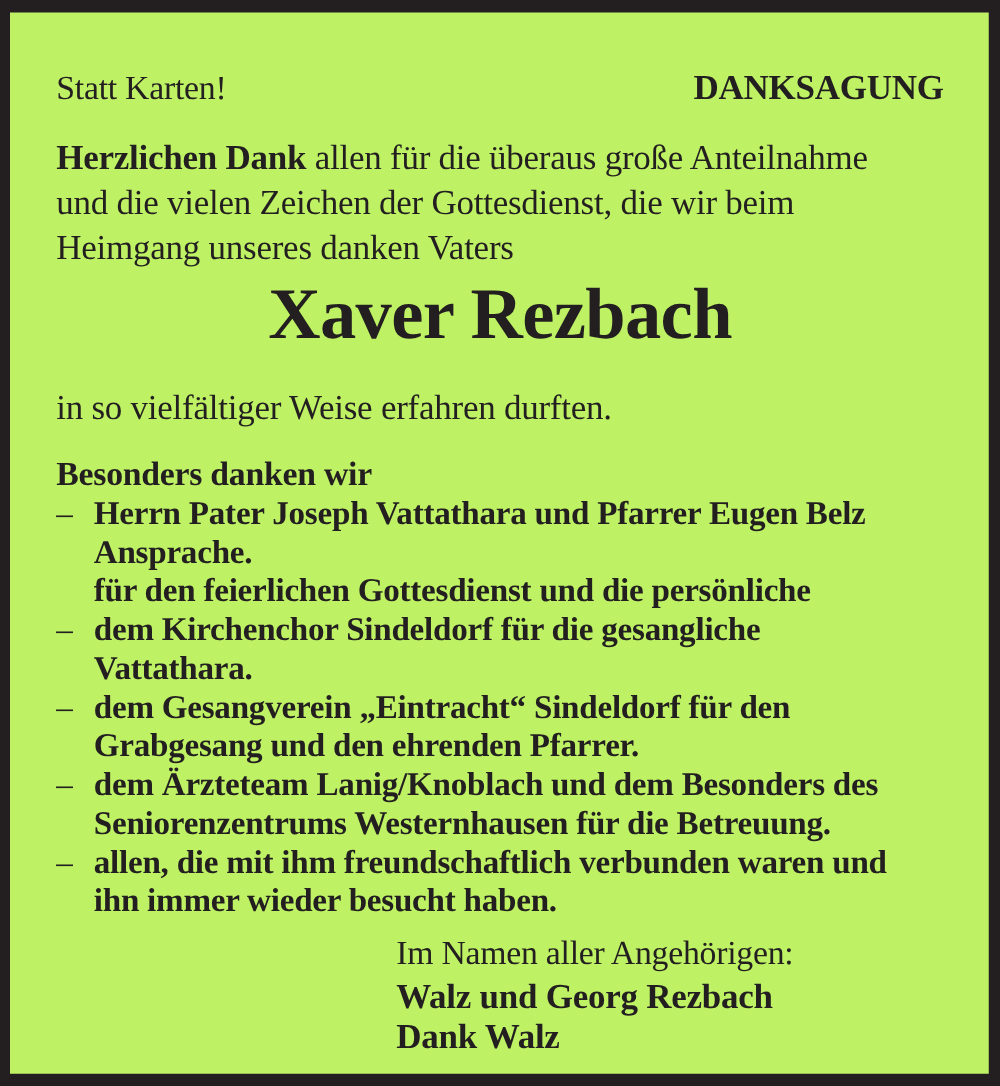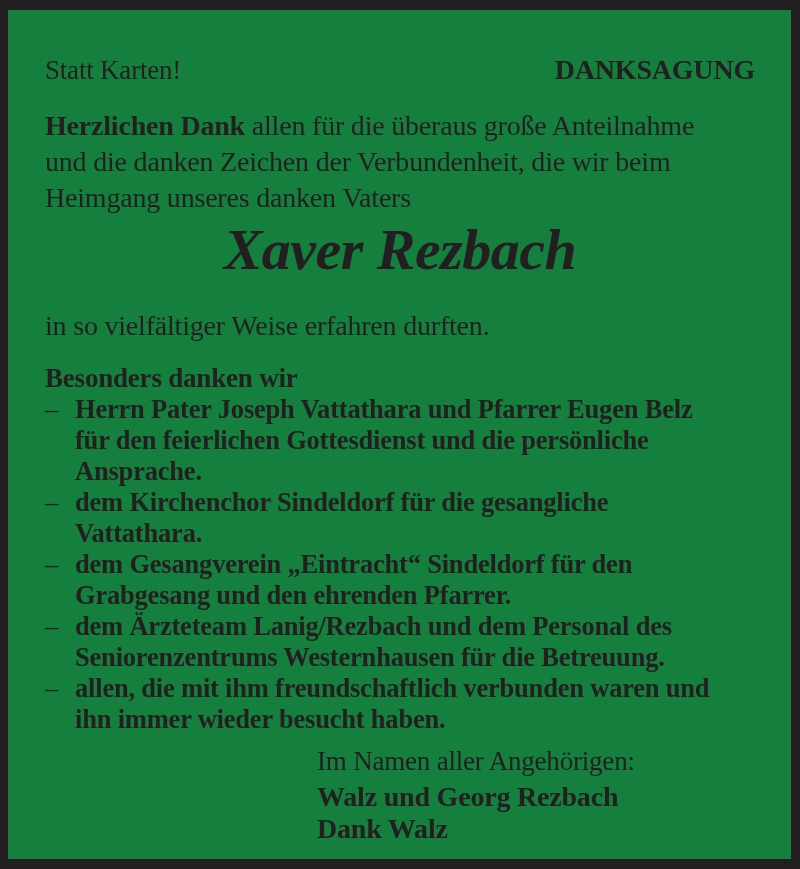--- a/index.html
+++ b/index.html
@@ -5,21 +5,21 @@
   html, body {
     margin: 0;
     padding: 0;
     background: #ffffff;
   }
   .ad-frame {
     position: relative;
     width: 800px;
     height: 869px;
     box-sizing: border-box;
-    background: #15803d;
+    background: #bef264;
     border: 10px solid #231f20;
     border-left-width: 8px;
     border-right-width: 9px;
     padding: 32px 36px 0 37px;
     overflow: hidden;
     font-family: "Liberation Serif", "DejaVu Serif", serif;
     color: #231f20;
     letter-spacing: -0.2px;
   }
   .header-row {
@@ -45,21 +45,20 @@
   .lead-bold {
     font-weight: bold;
   }
   .deceased-name {
     margin: 2px 0 0 0;
     text-align: center;
     font-size: 58px;
     line-height: 64px;
     font-weight: bold;
     letter-spacing: -0.5px;
-    font-style: italic;
   }
   .after-line {
     margin-top: 26px;
     font-size: 28px;
     line-height: 36px;
   }
   .thanks-heading {
     margin-top: 18px;
     font-weight: bold;
     font-size: 27px;
@@ -99,38 +98,38 @@
 
   <div class="header-row">
     <span class="pre-title">Statt Karten!</span>
     <span class="doc-type">DANKSAGUNG</span>
   </div>
 
   <div class="intro">
     <div class="nowrap-line">
       <span class="lead-bold">Herzlichen Dank</span><span> allen für die überaus große Anteilnahme</span>
     </div>
-    <div class="nowrap-line">und die danken Zeichen der Verbundenheit, die wir beim</div>
+    <div class="nowrap-line">und die vielen Zeichen der Gottesdienst, die wir beim</div>
     <div class="nowrap-line">Heimgang unseres danken Vaters</div>
   </div>
 
   <h1 class="deceased-name">Xaver Rezbach</h1>
 
   <div class="after-line nowrap-line">in so vielfältiger Weise erfahren durften.</div>
 
   <div class="thanks-heading">Besonders danken wir</div>
 
   <div class="thanks-list">
 
     <div class="list-row">
       <span class="bullet">–</span>
       <div class="item-lines">
         <div class="nowrap-line">Herrn Pater Joseph Vattathara und Pfarrer Eugen Belz</div>
+        <div class="nowrap-line">Ansprache.</div>
         <div class="nowrap-line">für den feierlichen Gottesdienst und die persönliche</div>
-        <div class="nowrap-line">Ansprache.</div>
       </div>
     </div>
 
     <div class="list-row">
       <span class="bullet">–</span>
       <div class="item-lines">
         <div class="nowrap-line">dem Kirchenchor Sindeldorf für die gesangliche</div>
         <div class="nowrap-line">Vattathara.</div>
       </div>
     </div>
@@ -139,21 +138,21 @@
       <span class="bullet">–</span>
       <div class="item-lines">
         <div class="nowrap-line">dem Gesangverein „Eintracht“ Sindeldorf für den</div>
         <div class="nowrap-line">Grabgesang und den ehrenden Pfarrer.</div>
       </div>
     </div>
 
     <div class="list-row">
       <span class="bullet">–</span>
       <div class="item-lines">
-        <div class="nowrap-line">dem Ärzteteam Lanig/Rezbach und dem Personal des</div>
+        <div class="nowrap-line">dem Ärzteteam Lanig/Knoblach und dem Besonders des</div>
         <div class="nowrap-line">Seniorenzentrums Westernhausen für die Betreuung.</div>
       </div>
     </div>
 
     <div class="list-row">
       <span class="bullet">–</span>
       <div class="item-lines">
         <div class="nowrap-line">allen, die mit ihm freundschaftlich verbunden waren und</div>
         <div class="nowrap-line">ihn immer wieder besucht haben.</div>
       </div>

